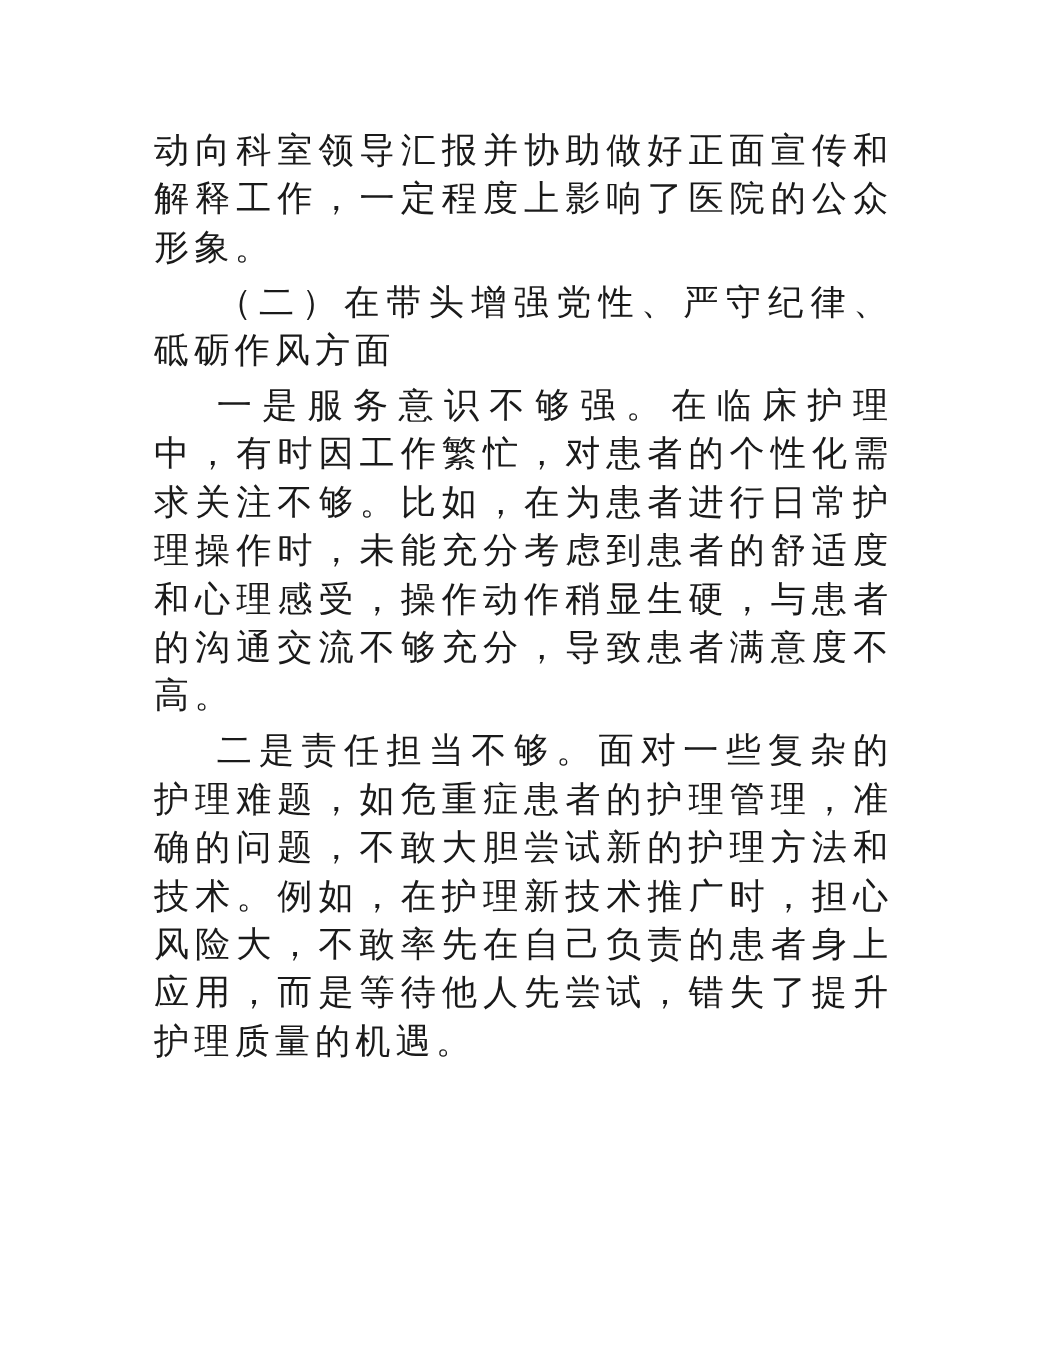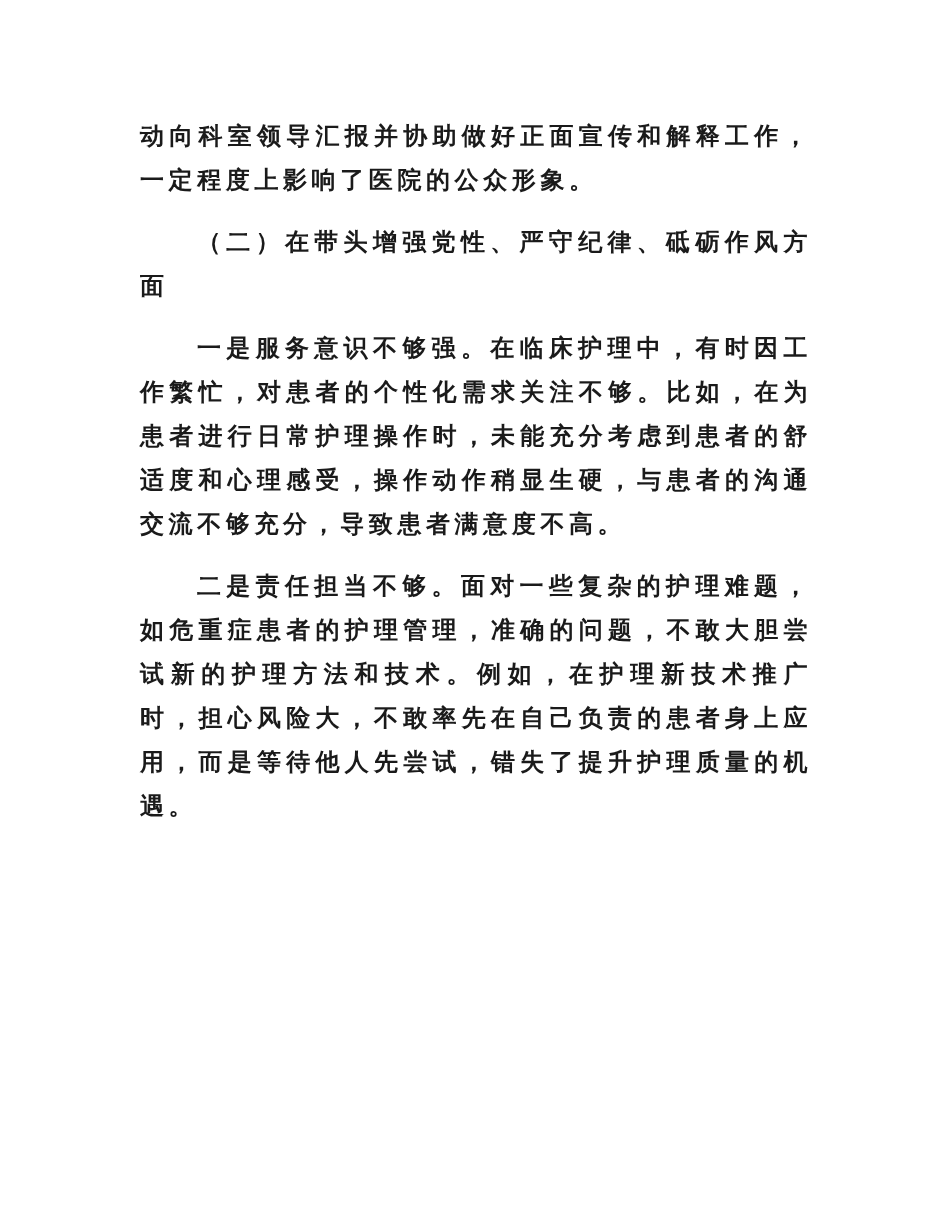--- a/index.html
+++ b/index.html
@@ -16,32 +16,31 @@
       color: #1a1a1a;
     }
     .page {
       position: absolute;
       left: 140px;
       top: 114px;
       width: 672px;
     }
     .para {
       margin: 0;
-      font-size: 24px;
+      font-size: 32px;
       line-height: 44px;
       letter-spacing: 4.6px;
       text-align: justify;
       text-justify: inter-character;
       word-break: break-all;
-      font-weight: bold;
     }
     .para.indent {
       text-indent: 57px;
     }
-    .gap { margin-top: 18px; }
+    .gap { margin-top: 6px; }
   </style>
 </head>
 <body>
 
 <div class="page">
   <p class="para">动向科室领导汇报并协助做好正面宣传和解释工作，一定程度上影响了医院的公众形象。</p>
   <p class="para indent gap">（二）在带头增强党性、严守纪律、砥砺作风方面</p>
   <p class="para indent gap">一是服务意识不够强。在临床护理中，有时因工作繁忙，对患者的个性化需求关注不够。比如，在为患者进行日常护理操作时，未能充分考虑到患者的舒适度和心理感受，操作动作稍显生硬，与患者的沟通交流不够充分，导致患者满意度不高。</p>
   <p class="para indent gap">二是责任担当不够。面对一些复杂的护理难题，如危重症患者的护理管理，准确的问题，不敢大胆尝试新的护理方法和技术。例如，在护理新技术推广时，担心风险大，不敢率先在自己负责的患者身上应用，而是等待他人先尝试，错失了提升护理质量的机遇。</p>
 </div>

